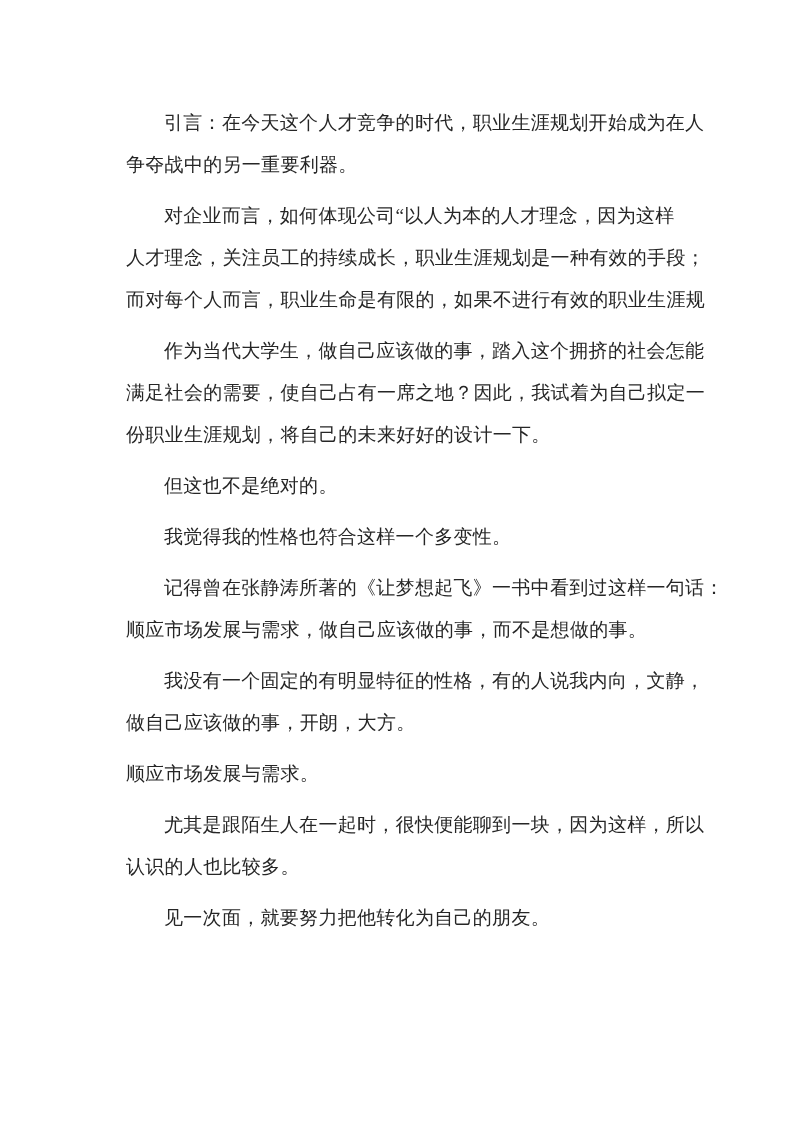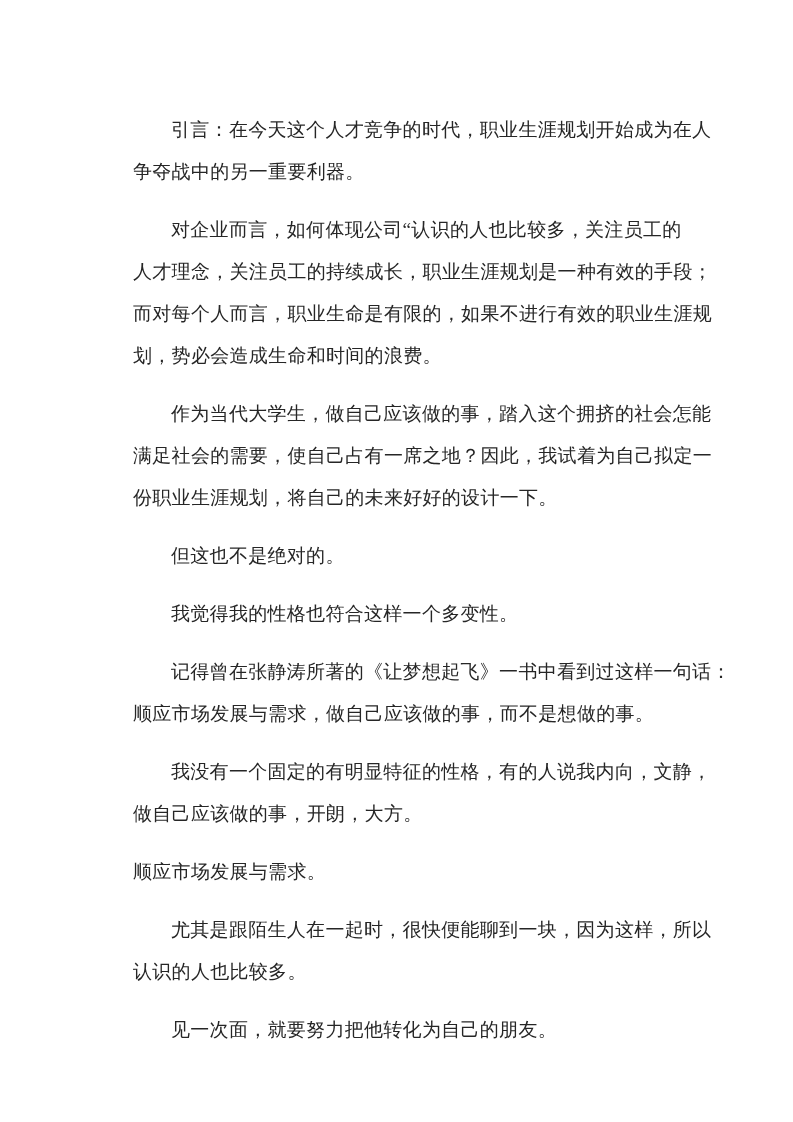--- a/index.html
+++ b/index.html
@@ -14,21 +14,21 @@
     background: #ffffff;
     overflow: hidden;
     font-family: "Liberation Serif", "DejaVu Serif", serif;
   }
   .content {
     box-sizing: border-box;
     padding: 93px 110px 0 117px;
     width: 793px;
   }
   .para {
-    margin: 16px;
+    margin: 9px;
     padding: 0;
   }
   .ln {
     height: 42px;
     line-height: 42px;
     font-size: 19px;
     letter-spacing: 0.3px;
     color: #262626;
     white-space: pre;
     font-weight: 400;
@@ -42,24 +42,23 @@
 
 <div class="page">
   <div class="content">
 
     <div class="para">
       <div class="ln first">引言：在今天这个人才竞争的时代，职业生涯规划开始成为在人</div>
       <div class="ln">争夺战中的另一重要利器。</div>
     </div>
 
     <div class="para">
-      <div class="ln first">对企业而言，如何体现公司“认识的人也比较多，关注员工的</div>
+      <div class="ln first">对企业而言，如何体现公司“以人为本的人才理念，因为这样</div>
       <div class="ln">人才理念，关注员工的持续成长，职业生涯规划是一种有效的手段；</div>
       <div class="ln">而对每个人而言，职业生命是有限的，如果不进行有效的职业生涯规</div>
-      <div class="ln">划，势必会造成生命和时间的浪费。</div>
     </div>
 
     <div class="para">
       <div class="ln first">作为当代大学生，做自己应该做的事，踏入这个拥挤的社会怎能</div>
       <div class="ln">满足社会的需要，使自己占有一席之地？因此，我试着为自己拟定一</div>
       <div class="ln">份职业生涯规划，将自己的未来好好的设计一下。</div>
     </div>
 
 
     <div class="para">

